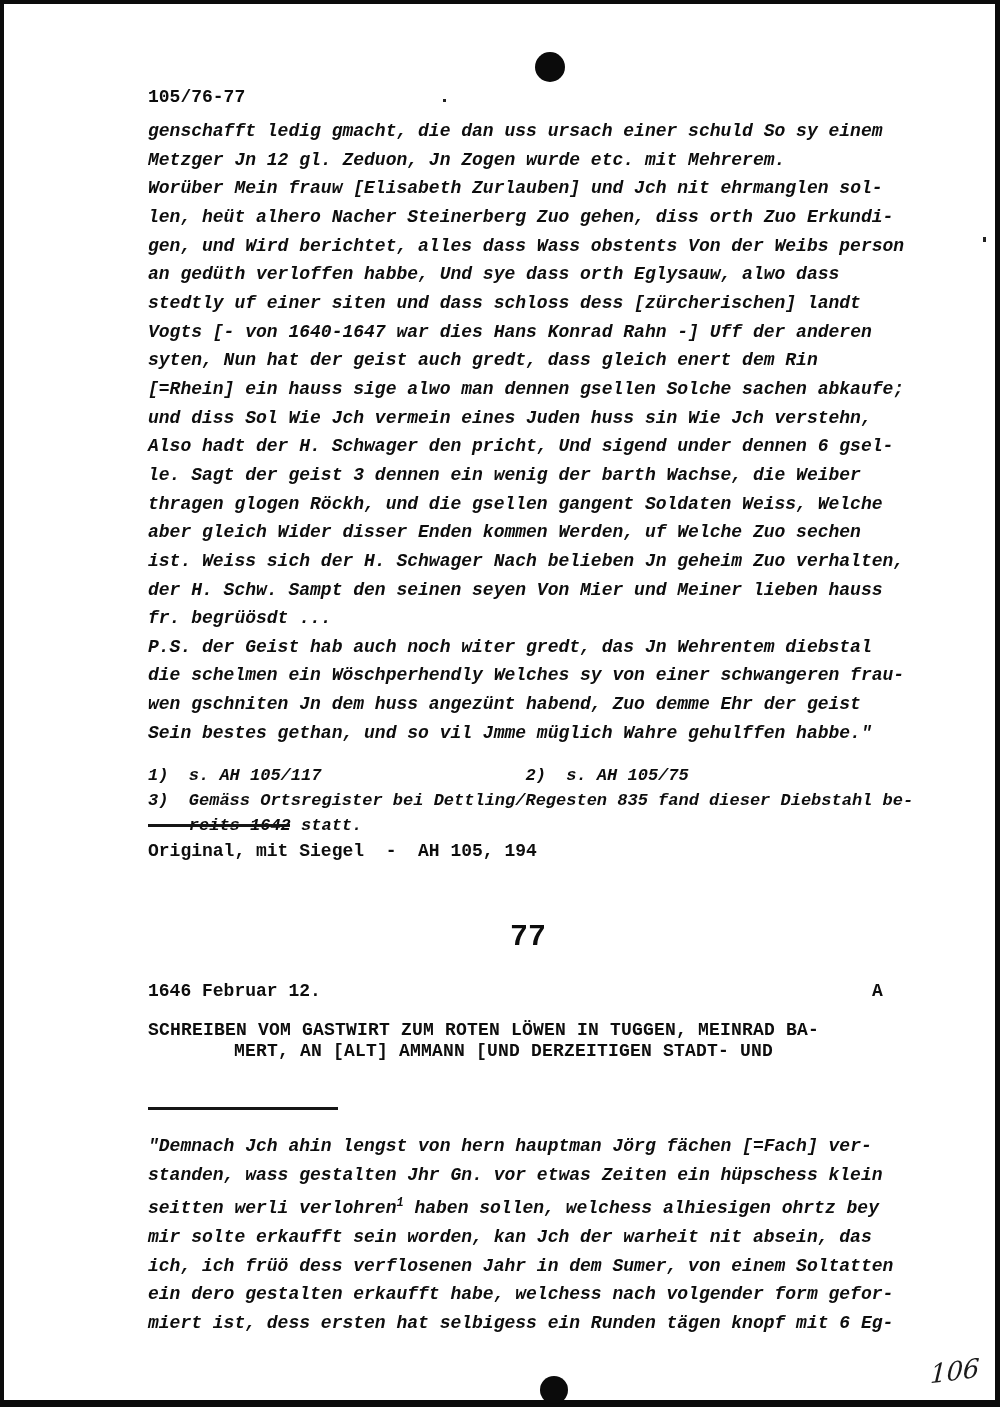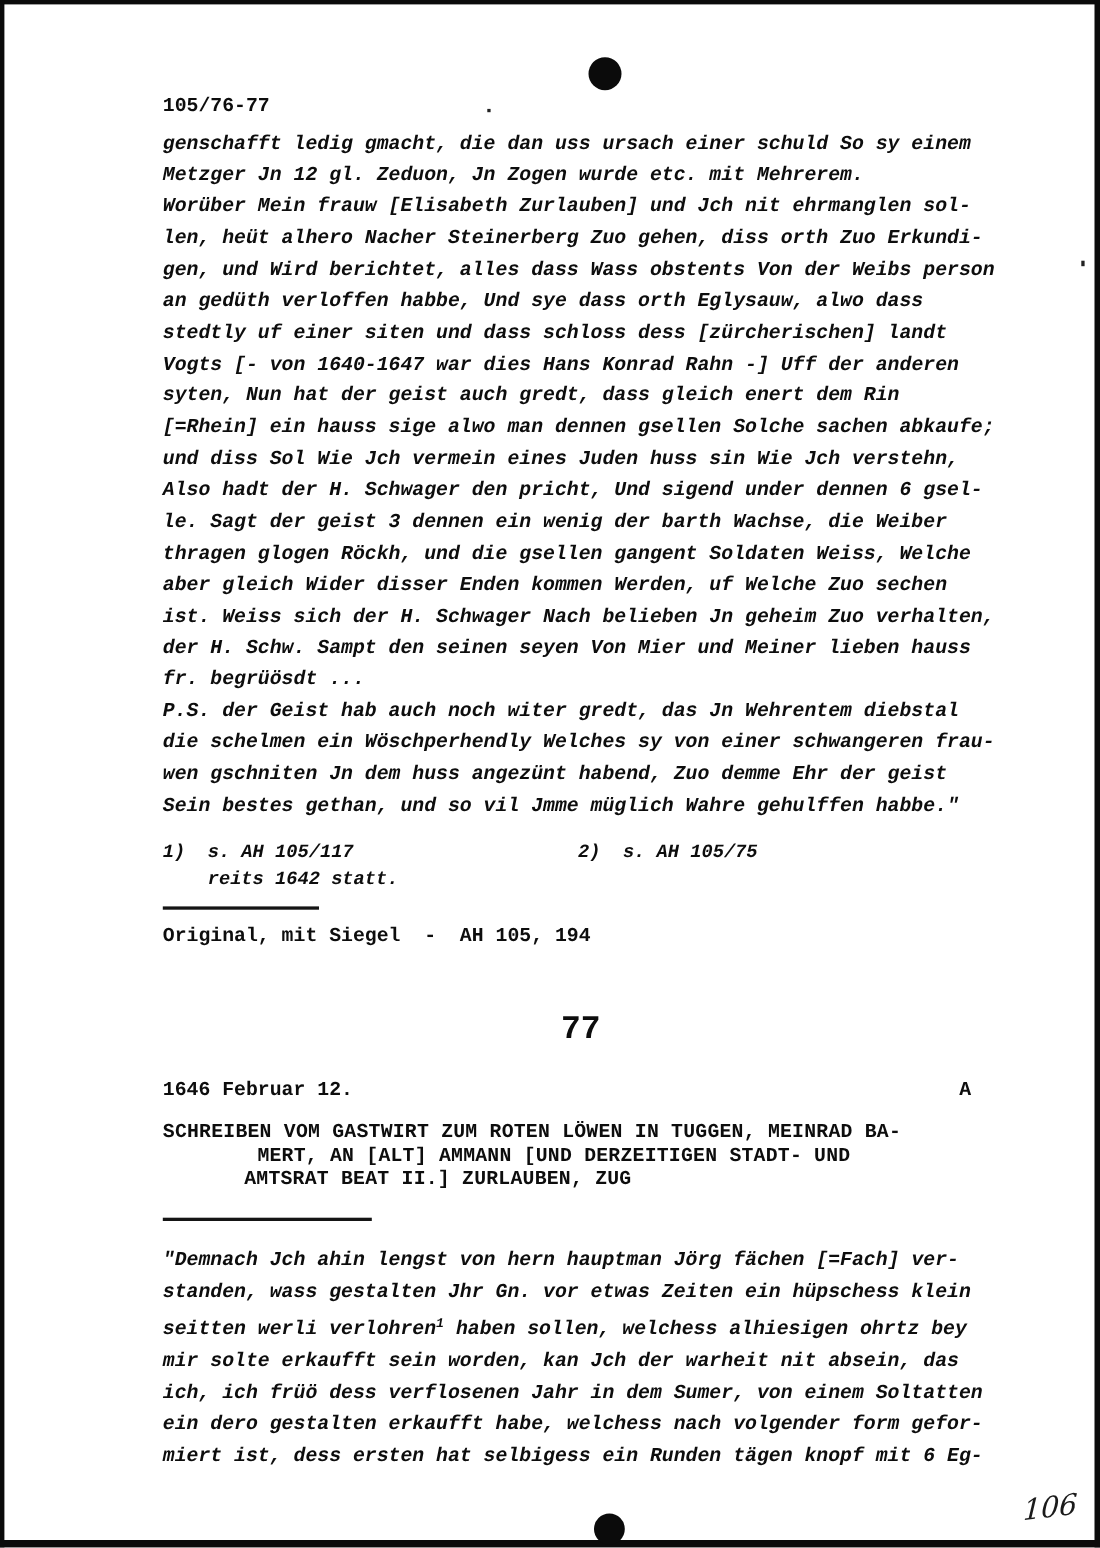--- a/index.html
+++ b/index.html
@@ -39,34 +39,33 @@
   <div class="abs dot" style="left:535px;top:52px;width:30px;height:30px;"></div>
   <div class="abs dot" style="left:540px;top:1376px;width:28px;height:28px;"></div>
 
   <div class="abs speck" style="left:443px;top:99px;width:3px;height:3px;"></div>
   <div class="abs speck" style="left:983px;top:237px;width:3px;height:5px;"></div>
 
   <div class="abs plain-line pre" style="left:148px;top:86px;">105/76-77</div>
 
   <div class="abs body-lines it pre" style="left:148px;top:117px;"><div class="ln">genschafft ledig gmacht, die dan uss ursach einer schuld So sy einem</div><div class="ln">Metzger Jn 12 gl. Zeduon, Jn Zogen wurde etc. mit Mehrerem.</div><div class="ln">Worüber Mein frauw [<b>Elisabeth</b> Zurlauben] und Jch nit ehrmanglen sol-</div><div class="ln">len, heüt alhero Nacher Steinerberg Zuo gehen, diss orth Zuo Erkundi-</div><div class="ln">gen, und Wird berichtet, alles dass Wass obstents Von der Weibs person</div><div class="ln">an gedüth verloffen habbe, Und sye dass orth Eglysauw, alwo dass</div><div class="ln">stedtly uf einer siten und dass schloss dess [zürcherischen] landt</div><div class="ln">Vogts [- von 1640-1647 war dies Hans Konrad <b>Rahn</b> -] Uff der anderen</div><div class="ln">syten, Nun hat der geist auch gredt, dass gleich enert dem Rin</div><div class="ln">[=Rhein] ein hauss sige alwo man dennen gsellen Solche sachen abkaufe;</div><div class="ln">und diss Sol Wie Jch vermein eines Juden huss sin Wie Jch verstehn,</div><div class="ln">Also hadt der H. Schwager den pricht, Und sigend under dennen 6 gsel-</div><div class="ln">le. Sagt der geist 3 dennen ein wenig der barth Wachse, die Weiber</div><div class="ln">thragen glogen Röckh, und die gsellen gangent Soldaten Weiss, Welche</div><div class="ln">aber gleich Wider disser Enden kommen Werden, uf Welche Zuo sechen</div><div class="ln">ist. Weiss sich der H. Schwager Nach belieben Jn geheim Zuo verhalten,</div><div class="ln">der H. Schw. Sampt den seinen seyen Von Mier und Meiner lieben hauss</div><div class="ln">fr. begrüösdt ...</div><div class="ln">P.S. der Geist hab auch noch witer gredt, das Jn Wehrentem diebstal</div><div class="ln">die schelmen ein Wöschperhendly Welches sy von einer schwangeren frau-</div><div class="ln">wen gschniten Jn dem huss angezünt habend, Zuo demme Ehr der geist</div><div class="ln">Sein bestes gethan, und so vil Jmme müglich Wahre gehulffen habbe."</div></div>
 
-  <div class="abs fn-lines it pre" style="left:148px;top:764px;"><div class="ln">1)  s. AH 105/117                    2)  s. AH 105/75</div><div class="ln">    reits 1642 statt.</div></div>
+  <div class="abs fn-lines it pre" style="left:148px;top:764px;"><div class="ln">1)  s. AH 105/117                    2)  s. AH 105/75</div><div class="ln">3)  Gemäss Ortsregister bei Dettling/Regesten 835 fand dieser Diebstahl be-</div><div class="ln">    reits 1642 statt.</div></div>
 
   <div class="abs sep" style="left:148px;top:824px;width:142px;"></div>
 
   <div class="abs plain-line pre" style="left:148px;top:840px;">Original, mit Siegel  -  AH 105, 194</div>
 
   <div class="abs entry-num" style="left:148px;top:920px;text-align:center;">77</div>
 
   <div class="abs plain-line pre" style="left:148px;top:980px;">1646 Februar 12.</div>
   <div class="abs plain-line pre" style="left:872px;top:980px;">A</div>
 
   <div class="abs title-line pre" style="left:234px;top:1041px;">MERT, AN [ALT] AMMANN [UND DERZEITIGEN STADT- UND</div>
   <div class="abs title-line pre" style="left:148px;top:1020px;">SCHREIBEN VOM GASTWIRT ZUM ROTEN LÖWEN IN TUGGEN, MEINRAD BA-</div>
-  <div class="abs title-line pre" style="left:222px;top:1062px;">AMTSRAT BEAT II.] ZURLAUBEN, ZUG</div>
 
   <div class="abs sep" style="left:148px;top:1107px;width:190px;"></div>
 
   <div class="abs body-lines it pre" style="left:148px;top:1132px;"><div class="ln">"Demnach Jch ahin lengst von hern hauptman Jörg fächen [=<b>Fach</b>] ver-</div><div class="ln">standen, wass gestalten Jhr Gn. vor etwas Zeiten ein hüpschess klein</div><div class="ln">seitten werli verlohren<sup>1</sup> haben sollen, welchess alhiesigen ohrtz bey</div><div class="ln">mir solte erkaufft sein worden, kan Jch der warheit nit absein, das</div><div class="ln">ich, ich früö dess verflosenen Jahr in dem Sumer, von einem Soltatten</div><div class="ln">ein dero gestalten erkaufft habe, welchess nach volgender form gefor-</div><div class="ln">miert ist, dess ersten hat selbigess ein Runden tägen knopf mit 6 Eg-</div></div>
 
   <div class="abs handwriting" style="left:930px;top:1356px;">106</div>
 
 </div>
 
 </body></html>

